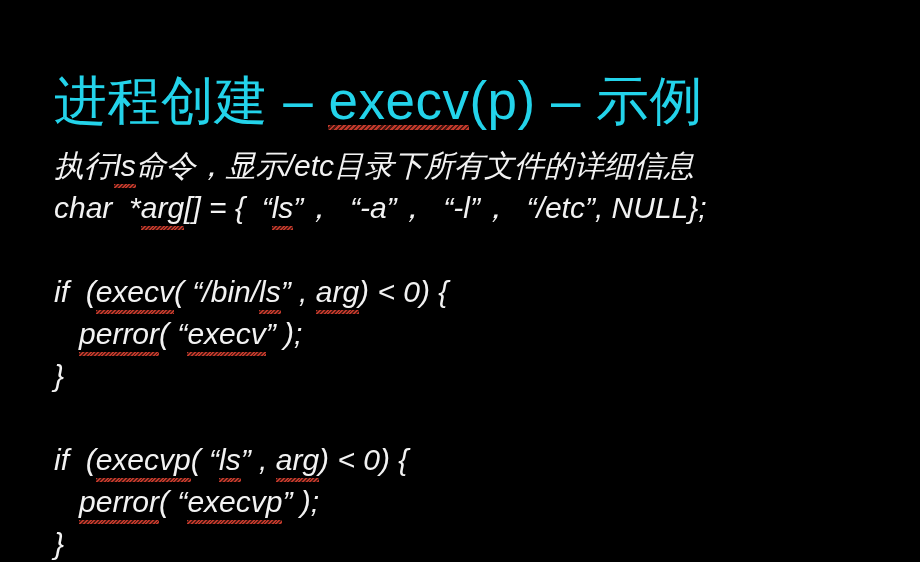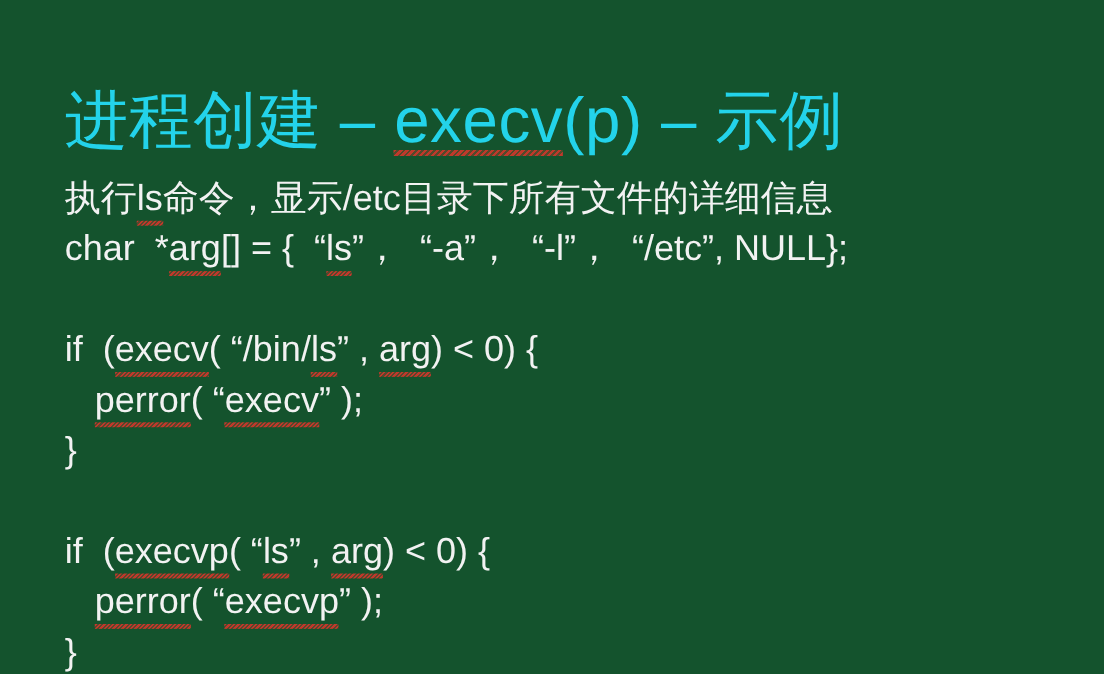--- a/index.html
+++ b/index.html
@@ -13,21 +13,21 @@
     overflow: hidden;
     background: #3c3d42;
     font-family: "Liberation Sans", "DejaVu Sans", sans-serif;
     -webkit-font-smoothing: antialiased;
   }
 
   #slide {
     position: relative;
     width: 920px;
     height: 562px;
-    background: #14532d;
+    background: #000000;
     box-sizing: border-box;
     overflow: hidden;
   }
 
   
   #slide-title {
     position: absolute;
     left: 54px;
     top: 34px;
     width: 820px;
@@ -47,20 +47,21 @@
     width: 850px;
     color: #f2f2f2;
     font-size: 30px;
     line-height: 42px;
     font-weight: 400;
     white-space: pre;
   }
   .code-line {
     height: 42px;
     white-space: pre;
+    font-style: italic;
   }
   .code-line.blank { color: transparent; }
 
   
   .sq {
     position: relative;
     display: inline-block;
     white-space: pre;
   }
   .sq::after {

